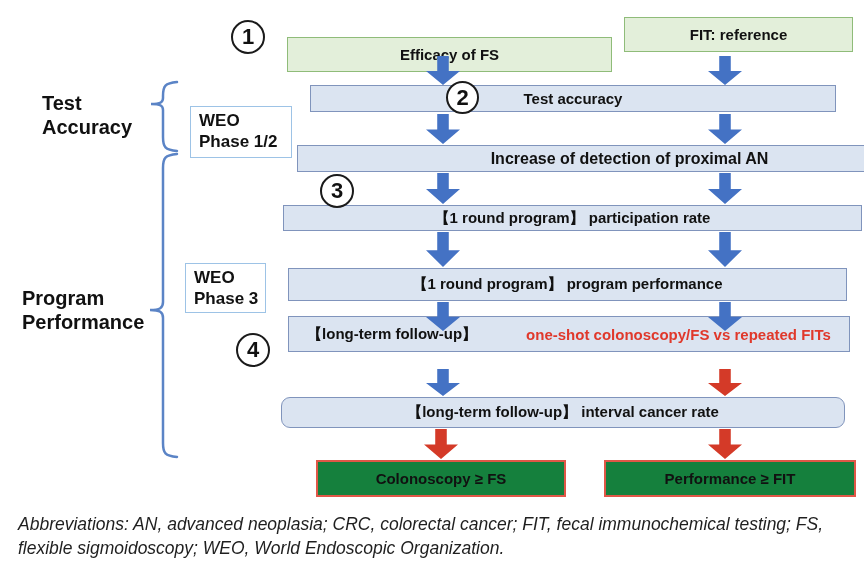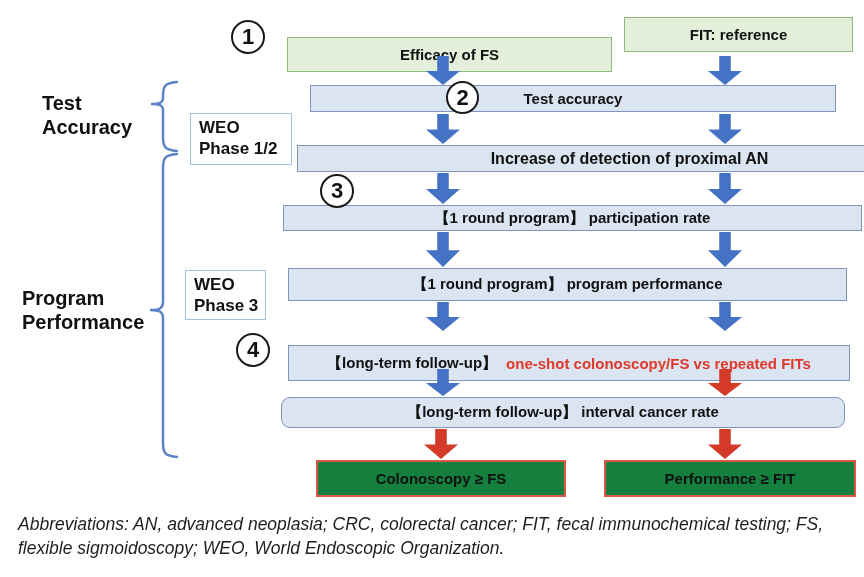--- a/index.html
+++ b/index.html
@@ -21,21 +21,20 @@
   }
   .pinkbox{
     background:#15803d;border:2px solid #e05747;
     display:flex;align-items:center;justify-content:center;
     font-weight:bold;font-size:15px;color:#111;
   }
   .phasebox{
     background:#ffffff;border:1.5px solid #9dc3e6;
     font-weight:bold;font-size:17px;color:#111;line-height:1.25;
     padding:3px 6px 0 8px;
-    margin-top:7px;
   }
   .sidelabel{
     font-weight:bold;font-size:20px;color:#111;line-height:1.22;
   }
   .circle-num{
     width:34px;height:34px;border:2.5px solid #1a1a1a;border-radius:50%;
     background:#fff;display:flex;align-items:center;justify-content:center;
     font-weight:bold;font-size:22px;color:#111;z-index:5;
   }
   .arrow{
@@ -107,21 +106,21 @@
   </div>
   <div class="abs bluebox" style="left:297px;top:145px;width:665px;height:27px;font-size:16px;">
     <span>Increase of detection of proximal AN</span>
   </div>
   <div class="abs bluebox" style="left:283px;top:205px;width:579px;height:26px;">
     <span>【1 round program】 participation rate</span>
   </div>
   <div class="abs bluebox" style="left:288px;top:268px;width:559px;height:33px;">
     <span>【1 round program】 program performance</span>
   </div>
-  <div class="abs bluebox" style="left:288px;top:345px;width:562px;height:36px;">
+  <div class="abs bluebox" style="left:288px;top:316px;width:562px;height:36px;gap:20px;">
     <span>【long-term follow-up】</span>
       <span class="gap"></span>
       <span class="red-text">one-shot colonoscopy/FS vs repeated FITs</span>
   </div>
   <div class="abs bluebox" style="left:281px;top:397px;width:564px;height:31px;border-radius:9px;">
     <span>【long-term follow-up】 interval cancer rate</span>
   </div>
 
   <div class="abs pinkbox" style="left:316px;top:460px;width:250px;height:37px;">
     <span>Colonoscopy ≥ FS</span>

